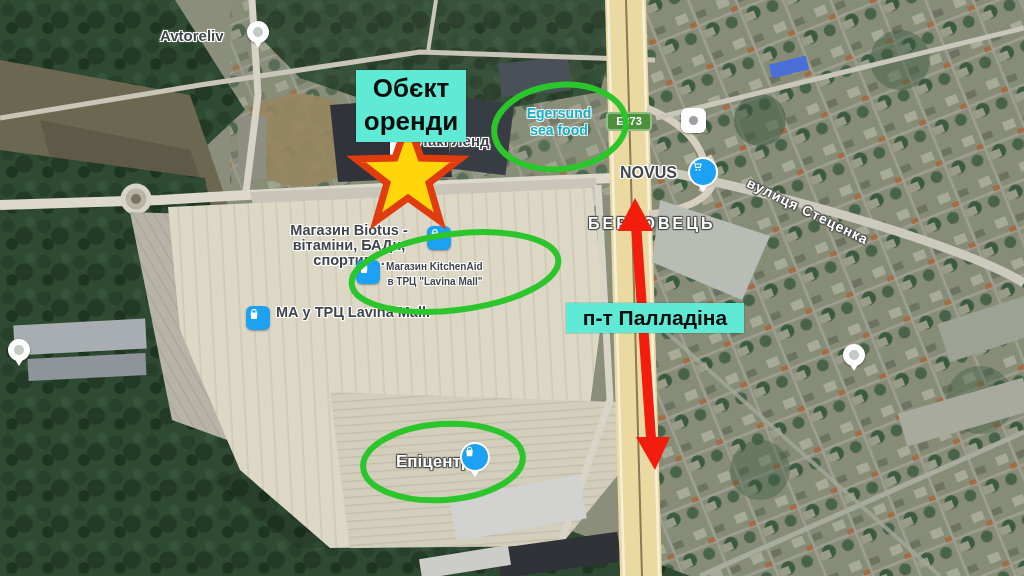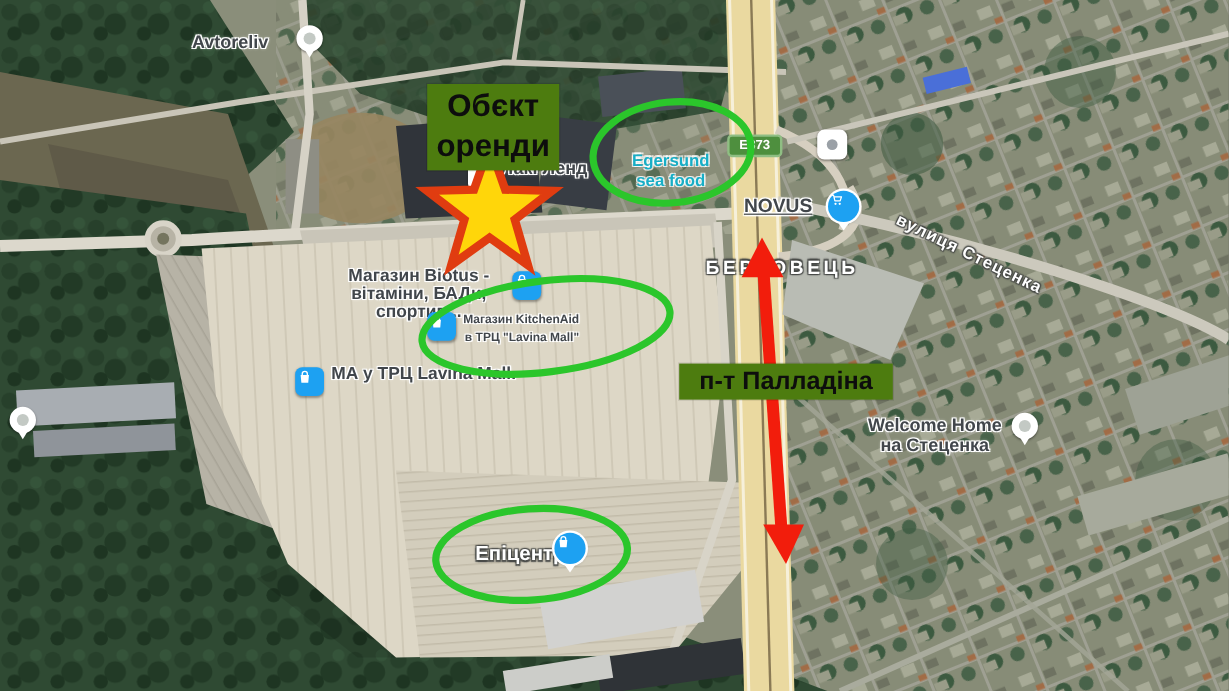--- a/index.html
+++ b/index.html
@@ -48,21 +48,21 @@
   .bluepin::after{content:"";position:absolute;left:8px;top:26px;width:0;height:0;
       border-left:5px solid transparent;border-right:5px solid transparent;border-top:7px solid #fff;}
   .bluepin svg{position:static;width:15px;height:15px;}
 
   
   .badge{position:absolute;background:#4e8f3e;border:2px solid #8fbe83;border-radius:4px;
       color:#fff;font-size:11px;font-weight:700;text-align:center;line-height:15px;
       width:42px;height:15px;padding:0;}
 
   
-  .ybox{position:absolute;background:#4d7c0f;color:#0d0d0d;font-weight:800;text-align:center;
+  .ybox{position:absolute;background:#5eead4;color:#0d0d0d;font-weight:800;text-align:center;
       box-shadow:0 0 0 1px rgba(0,0,0,.1);}
   .ybox.rent{left:356px;top:70px;width:110px;height:70px;font-size:26px;line-height:33px;padding-top:2px;}
   .ybox.avenue{left:566px;top:303px;width:178px;height:30px;font-size:21px;line-height:30px;text-align:center;}
 </style>
 </head>
 <body>
 
 <div id="stage">
 
   <svg id="map-base" width="1024" height="576" viewBox="0 0 1024 576">
@@ -171,30 +171,30 @@
   <div class="map-labels">
 
     <div class="lbl halo-white" style="left:160px;top:27px;font-size:15px;">Avtoreliv</div>
     <div class="gpin" style="left:247px;top:21px;"></div>
 
     <div class="gpin" style="left:8px;top:339px;"></div>
 
     <div class="gsq" style="left:390px;top:134px;"></div>
     <div class="lbl halo-white" style="left:417px;top:132px;font-size:15px;">Лакі Ленд</div>
 
-    <div class="lbl teal" style="left:505px;top:105px;width:108px;text-align:center;font-size:14px;line-height:17px;white-space:normal;margin-top:20px;">
+    <div class="lbl teal" style="left:505px;top:105px;width:108px;text-align:center;font-size:14px;line-height:17px;white-space:normal;">
       <span>Egersund</span><br>
       <span>sea food</span>
     </div>
 
     <div class="badge" style="left:606px;top:112px;">E373</div>
 
     <div class="gsq" style="left:681px;top:108px;"></div>
 
-    <div class="lbl halo-white" style="left:620px;top:164px;font-size:16px;text-decoration:underline;">NOVUS</div>
+    <div class="lbl halo-white" style="left:620px;top:164px;font-size:16px;">NOVUS</div>
     <div class="bluepin" style="left:690px;top:159px;">
       <svg viewBox="0 0 24 24">
         <path d="M5.5 6h2l1.7 7.4h7l1.8-5.4H8" stroke="#fff" stroke-width="1.7" fill="none" stroke-linejoin="round"></path>
         <circle cx="10" cy="17.3" r="1.5" fill="#fff"></circle>
         <circle cx="15.6" cy="17.3" r="1.5" fill="#fff"></circle>
       </svg>
     </div>
 
     <div class="lbl halo-dark" style="left:737px;top:203px;width:142px;text-align:center;font-size:14px;letter-spacing:1px;transform:rotate(26deg);">вулиця Стеценка</div>
 
@@ -225,24 +225,20 @@
     <div class="bag-sq" style="left:246px;top:306px;">
       <svg viewBox="0 0 24 24">
         <path d="M8.8 11V8.4a3.2 3.2 0 0 1 6.4 0V11" stroke="#fff" stroke-width="1.7" fill="none"></path>
         <path d="M6.8 9.6h10.4l-.9 9.8H7.7z" fill="#fff"></path>
       </svg>
     </div>
     <div class="lbl halo-white" style="left:276px;top:305px;font-size:14.5px;line-height:15px;">
       <span>МА у ТРЦ Lavina Mall.</span><br>
     </div>
 
-    <div class="lbl halo-white" style="left:714px;top:346px;width:130px;text-align:center;font-size:15px;line-height:17px;white-space:normal;">
-      <span>Welcome Home</span><br>
-      <span>на Стеценка</span>
-    </div>
     <div class="gpin" style="left:843px;top:344px;"></div>
 
     <div class="lbl halo-dark" style="left:396px;top:452px;font-size:17px;">Епіцентр</div>
     <div class="bluepin" style="left:462px;top:444px;">
       <svg viewBox="0 0 24 24">
         <path d="M8.8 11V8.4a3.2 3.2 0 0 1 6.4 0V11" stroke="#fff" stroke-width="1.7" fill="none"></path>
         <path d="M6.8 9.6h10.4l-.9 9.8H7.7z" fill="#fff"></path>
       </svg>
     </div>
   </div>

